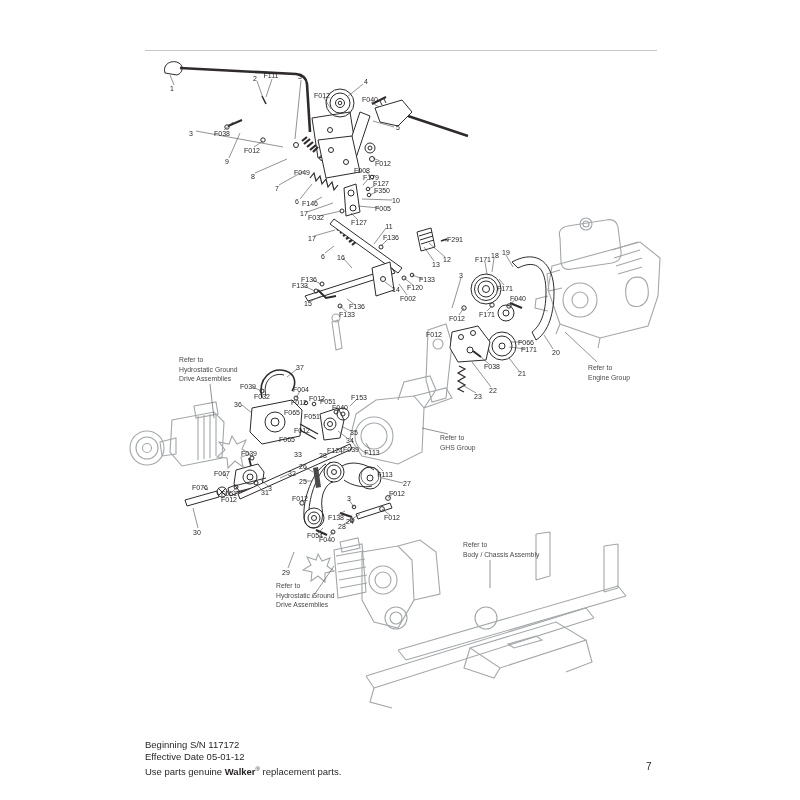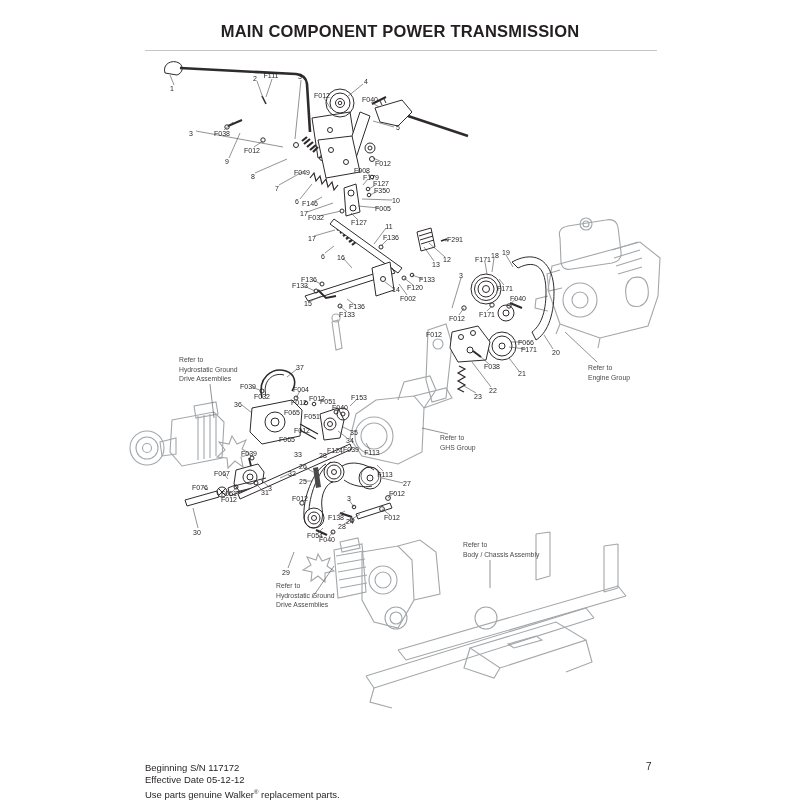--- a/index.html
+++ b/index.html
@@ -8,30 +8,29 @@
   .page{position:relative;width:800px;height:800px;background:#fff;}
   .title{position:absolute;top:22px;left:0;width:800px;text-align:center;
          font-size:16.5px;font-weight:bold;letter-spacing:.2px;}
   .rule{position:absolute;top:50px;left:145px;width:512px;height:1px;background:var(--rule);}
   .diagram{position:absolute;left:0;top:52px;width:800px;height:680px;}
   .diagram svg{position:absolute;left:0;top:0;}
   .labels{position:absolute;left:0;top:-52px;width:800px;height:800px;pointer-events:none;}
   .lbl{position:absolute;transform:translate(-50%,-50%);font-size:7px;line-height:7px;
        white-space:nowrap;color:var(--ink);}
   .note{position:absolute;font-size:6.8px;line-height:9.6px;color:#4a4a4a;white-space:nowrap;}
-  .footer{position:absolute;left:145px;top:762px;font-size:9.5px;line-height:12px;}
-  .footer b{font-weight:normal;}
+  .footer{position:absolute;left:145px;top:739px;font-size:9.5px;line-height:12px;}
+  .footer b{font-weight:bold;}
   .footer sup{font-size:6px;}
   .pageno{position:absolute;left:646px;top:761px;font-size:10px;}
 </style>
 </head>
 <body>
 
 <div class="page">
-  <div class="title">MAIN COMPONENT POWER TRANSMISSION</div>
   <div class="rule"></div>
 
   <div class="diagram">
     <svg width="800" height="680" viewBox="0 52 800 680">
 
       <g stroke="#a3a7aa" stroke-width="1.1" fill="none">
         <path d="M560,238 Q557,228 568,226 L606,220 Q616,218 618,227 L621,252 Q622,261 612,263 L572,269 Q562,271 561,262 Z"></path>
         <circle cx="586" cy="224" r="6"></circle>
           <circle cx="586" cy="224" r="3"></circle>
         <path d="M552,266 L640,242 L660,258 L658,296 L648,326 L600,338 L560,324 L548,290 Z"></path>
@@ -373,17 +372,17 @@
         </div>
         <div class="note" style="left: 463px; top: 540px;">
           <div>Refer to</div>
           <div>Body / Chassis Assembly</div>
         </div>
       </div>
   </div>
 
   <div class="footer">
     <div>Beginning S/N 117172</div>
-    <div>Effective Date 05-12-12</div>
+    <div>Effective Date 05-01-12</div>
     <div><span>Use parts genuine </span><b>Walker</b><sup>®</sup><span> replacement parts.</span></div>
   </div>
   <div class="pageno">7</div>
 </div>
 
 </body></html>

